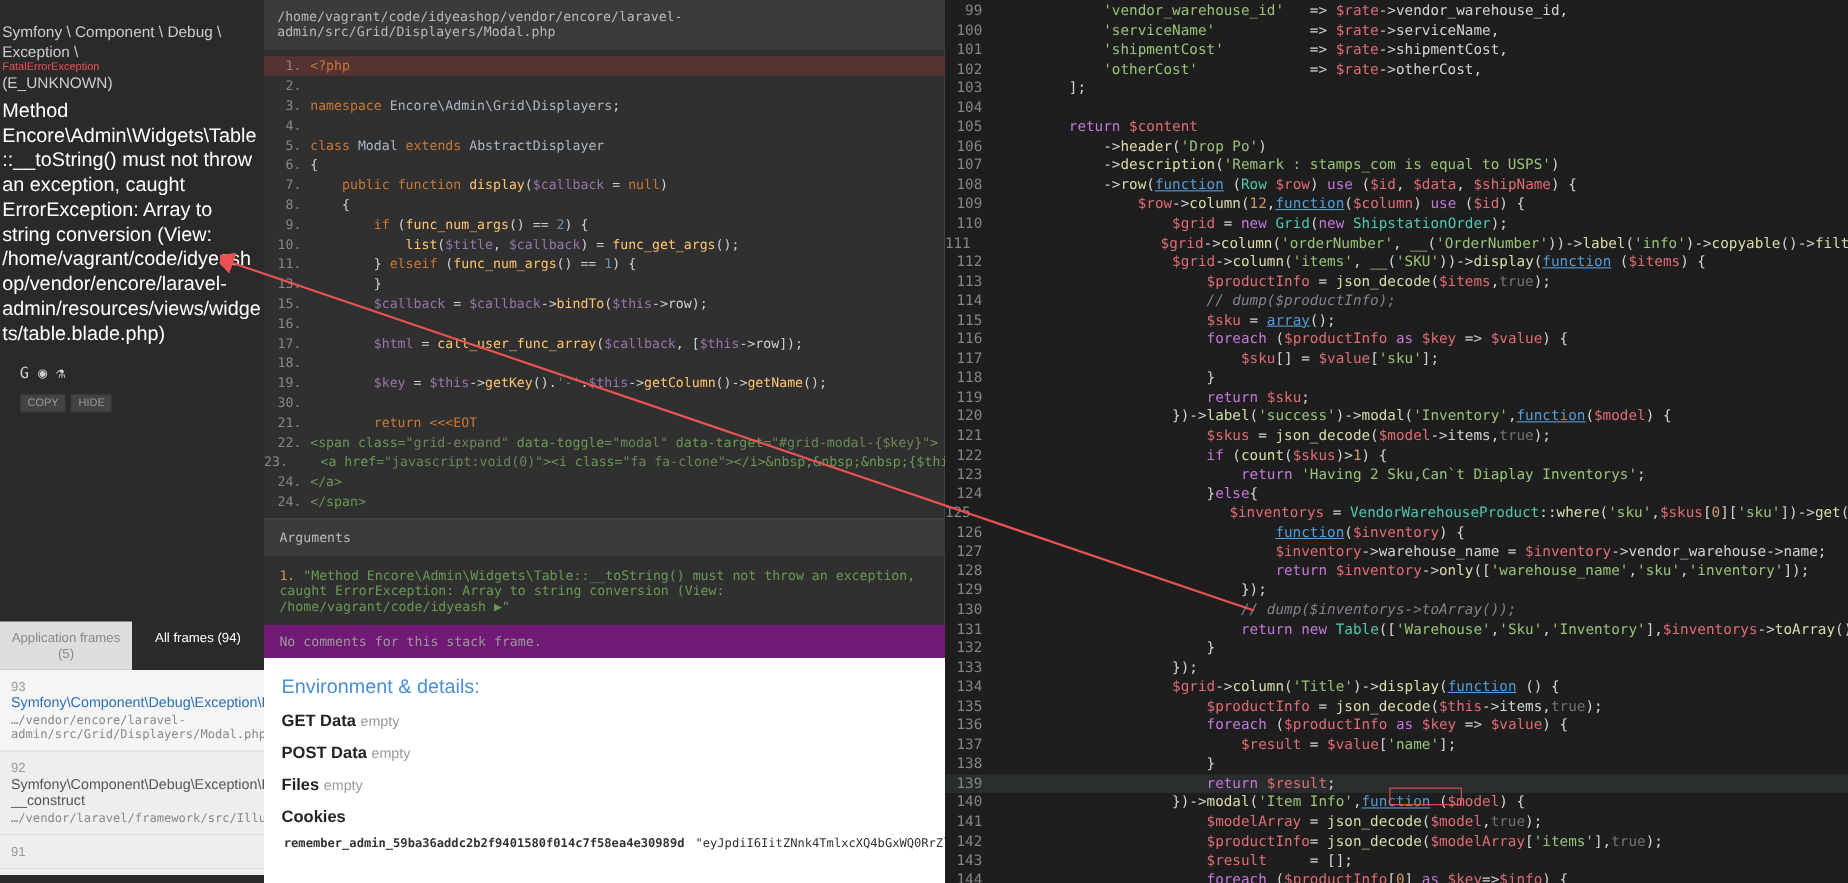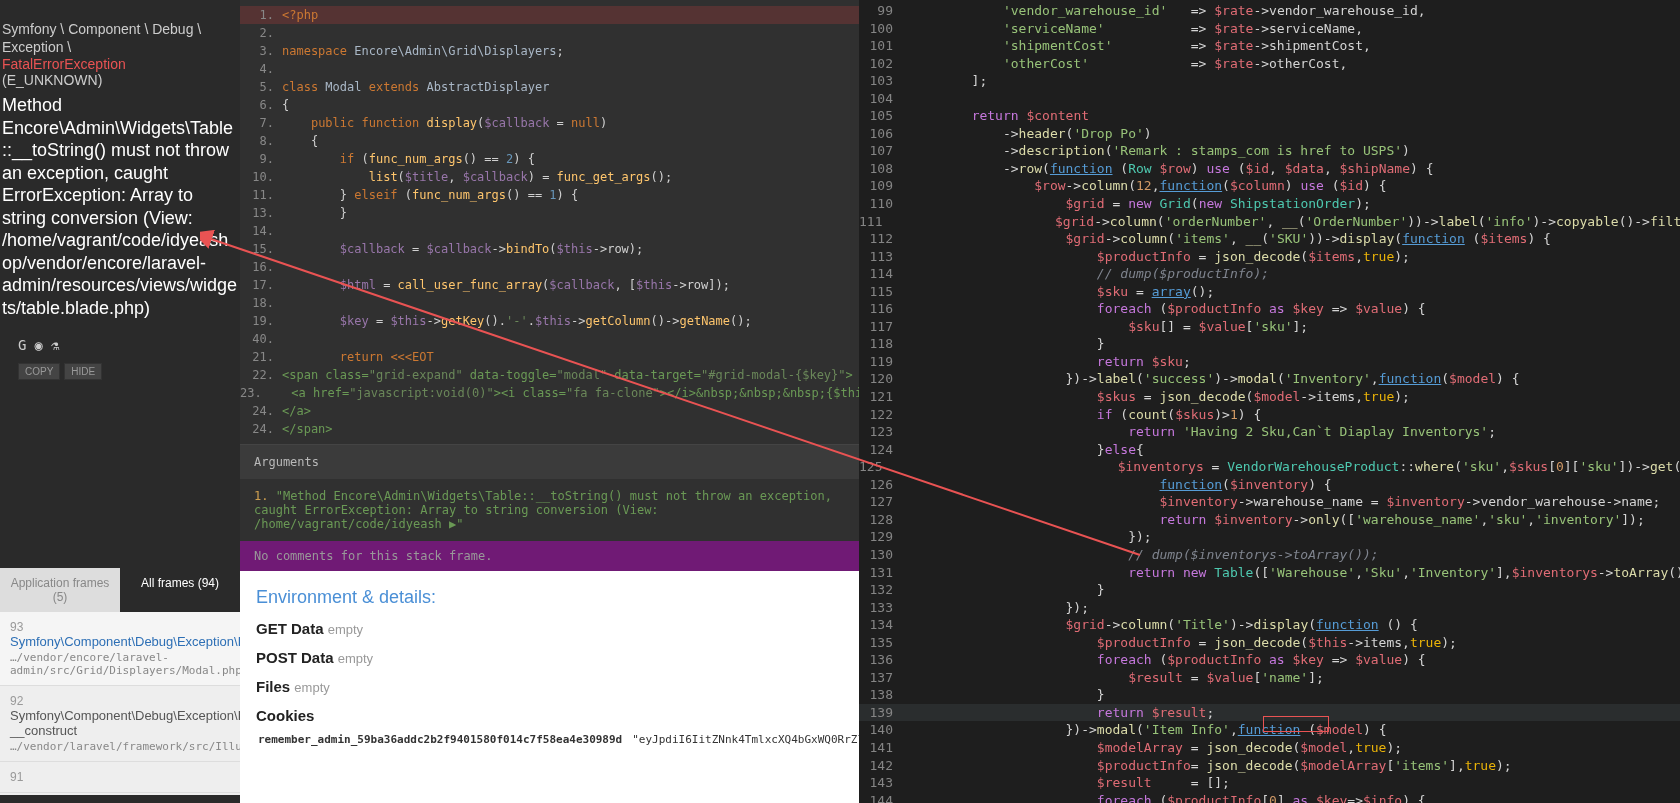--- a/index.html
+++ b/index.html
@@ -2,21 +2,21 @@
 <html><head>
 <meta charset="utf-8">
 <style>
 *{margin:0;padding:0;box-sizing:border-box;}
 body{font-family:Consolas,Monaco,monospace;font-size:12px;background:#fff;overflow:hidden;width:1680px;height:803px;position:relative;}
 .container{display:flex;height:803px;}
 .left-pane{width:859px;display:flex;background:#eee;}
 .sidebar{width:240px;background:#2a2a2a;color:#ccc;padding:8px 0;display:flex;flex-direction:column;}
 .exc-header{padding:12px 2px;font-family:-apple-system,Helvetica,sans-serif;}
 .exc-ns{color:#ccc;font-size:14px;line-height:1.3;}
-.exc-name{color:#e95353;font-size:14px;}
+.exc-name{color:#e95353;font-size:10px;}
 .exc-code{color:#ccc;font-size:14px;}
 .exc-msg{color:#fff;font-size:18px;line-height:1.25;margin-top:6px;word-wrap:break-word;}
 .exc-actions{padding:6px 18px;display:flex;gap:8px;}
 .exc-actions span{color:#ccc;font-size:14px;}
 .exc-buttons{padding:4px 18px;display:flex;gap:4px;}
 .exc-buttons button{background:#444;color:#999;border:1px solid #333;padding:2px 6px;font-size:10px;cursor:pointer;}
 .frames-tabs{display:flex;margin-top:auto;font-family:-apple-system,Helvetica,sans-serif;font-size:12px;justify-content:center;}
 .frames-tabs .tab{flex:1;padding:8px 6px;text-align:center;color:#888;cursor:pointer;background:#ddd;}
 .frames-tabs .tab.active{background:#2a2a2a;color:#fff;}
 .frames-list{flex:1;overflow:auto;background:#eee;}
@@ -61,21 +61,21 @@
 .eline .ecode{white-space:pre;flex:1;}
 .eline.hl-bg{background:#2a2d2e;}
 .r-kw{color:#c678dd;}
 .r-kw2{color:#569cd6;text-decoration:underline;}
 .r-str{color:#98c379;}
 .r-var{color:#e06c75;}
 .r-fn{color:#dcdcaa;}
 .r-cls{color:#4ec9b0;}
 .r-num{color:#d19a66;}
 .r-cmt{color:#7f848e;font-style:italic;}
-.r-bool{color:#eab308;}
+.r-bool{color:#737373;}
 .red-line{position:absolute;pointer-events:none;}
 .red-box{position:absolute;border:1px solid #e95353;pointer-events:none;}
 </style>
 </head>
 <body>
 
 <div class="container">
   <div class="left-pane">
     <div class="sidebar">
       <div class="exc-header">
@@ -111,20 +111,21 @@
         </div>
         <div class="frame">
           <span class="frame-num">91</span>
           
         </div>
       </div>
     </div>
 
     <div class="main">
       <div class="code-panel">
+        <div class="code-path">/home/vagrant/code/idyeashop/vendor/encore/laravel-admin/src/Grid/Displayers/Modal.php</div>
         <div class="code-block">
 <div class="code-line hl">
               <span class="ln">1.</span>
               <span class="code"><span class="kw">&lt;?php</span></span>
             </div>
 <div class="code-line">
               <span class="ln">2.</span>
               <span class="code"> </span>
             </div>
 <div class="code-line">
@@ -161,45 +162,41 @@
             </div>
 <div class="code-line">
               <span class="ln">11.</span>
               <span class="code">        } <span class="kw">elseif</span> (<span class="fn">func_num_args</span>() == <span style="color:#6897bb">1</span>) {</span>
             </div>
 <div class="code-line">
               <span class="ln">13.</span>
               <span class="code">        }</span>
             </div>
 <div class="code-line">
-              <span class="ln">14.</span>
-              <span class="code"> </span>
-            </div>
-<div class="code-line">
               <span class="ln">15.</span>
               <span class="code">        <span class="var">$callback</span> = <span class="var">$callback</span>-&gt;<span class="fn">bindTo</span>(<span class="var">$this</span>-&gt;row);</span>
             </div>
 <div class="code-line">
               <span class="ln">16.</span>
               <span class="code"> </span>
             </div>
 <div class="code-line">
               <span class="ln">17.</span>
               <span class="code">        <span class="var">$html</span> = <span class="fn">call_user_func_array</span>(<span class="var">$callback</span>, [<span class="var">$this</span>-&gt;row]);</span>
             </div>
 <div class="code-line">
               <span class="ln">18.</span>
               <span class="code"> </span>
             </div>
 <div class="code-line">
               <span class="ln">19.</span>
               <span class="code">        <span class="var">$key</span> = <span class="var">$this</span>-&gt;<span class="fn">getKey</span>().<span class="str2">'-'</span>.<span class="var">$this</span>-&gt;<span class="fn">getColumn</span>()-&gt;<span class="fn">getName</span>();</span>
             </div>
 <div class="code-line">
-              <span class="ln">40.</span>
+              <span class="ln">30.</span>
               <span class="code"> </span>
             </div>
 <div class="code-line">
               <span class="ln">21.</span>
               <span class="code">        <span class="kw">return</span> <span class="op">&lt;&lt;&lt;EOT</span></span>
             </div>
 <div class="code-line">
               <span class="ln">22.</span>
               <span class="code"><span class="str">&lt;span class=</span><span class="str2">"grid-expand"</span><span class="str"> data-toggle=</span><span class="str2">"modal"</span><span class="str"> data-target=</span><span class="str2">"#grid-modal-{$key}"</span><span class="str">&gt;</span></span>
             </div>
@@ -280,21 +277,21 @@
         <div class="eline">
           <span class="eln">105</span>
           <span class="ecode">        <span class="r-kw">return</span> <span class="r-var">$content</span></span>
         </div>
         <div class="eline">
           <span class="eln">106</span>
           <span class="ecode">            -&gt;<span class="r-fn">header</span>(<span class="r-str">'Drop Po'</span>)</span>
         </div>
         <div class="eline">
           <span class="eln">107</span>
-          <span class="ecode">            -&gt;<span class="r-fn">description</span>(<span class="r-str">'Remark : stamps_com is href to USPS'</span>)</span>
+          <span class="ecode">            -&gt;<span class="r-fn">description</span>(<span class="r-str">'Remark : stamps_com is equal to USPS'</span>)</span>
         </div>
         <div class="eline">
           <span class="eln">108</span>
           <span class="ecode">            -&gt;<span class="r-fn">row</span>(<span class="r-kw2">function</span> (<span class="r-cls">Row</span> <span class="r-var">$row</span>) <span class="r-kw">use</span> (<span class="r-var">$id</span>, <span class="r-var">$data</span>, <span class="r-var">$shipName</span>) {</span>
         </div>
         <div class="eline">
           <span class="eln">109</span>
           <span class="ecode">                <span class="r-var">$row</span>-&gt;<span class="r-fn">column</span>(<span class="r-num">12</span>,<span class="r-kw2">function</span>(<span class="r-var">$column</span>) <span class="r-kw">use</span> (<span class="r-var">$id</span>) {</span>
         </div>
         <div class="eline">

